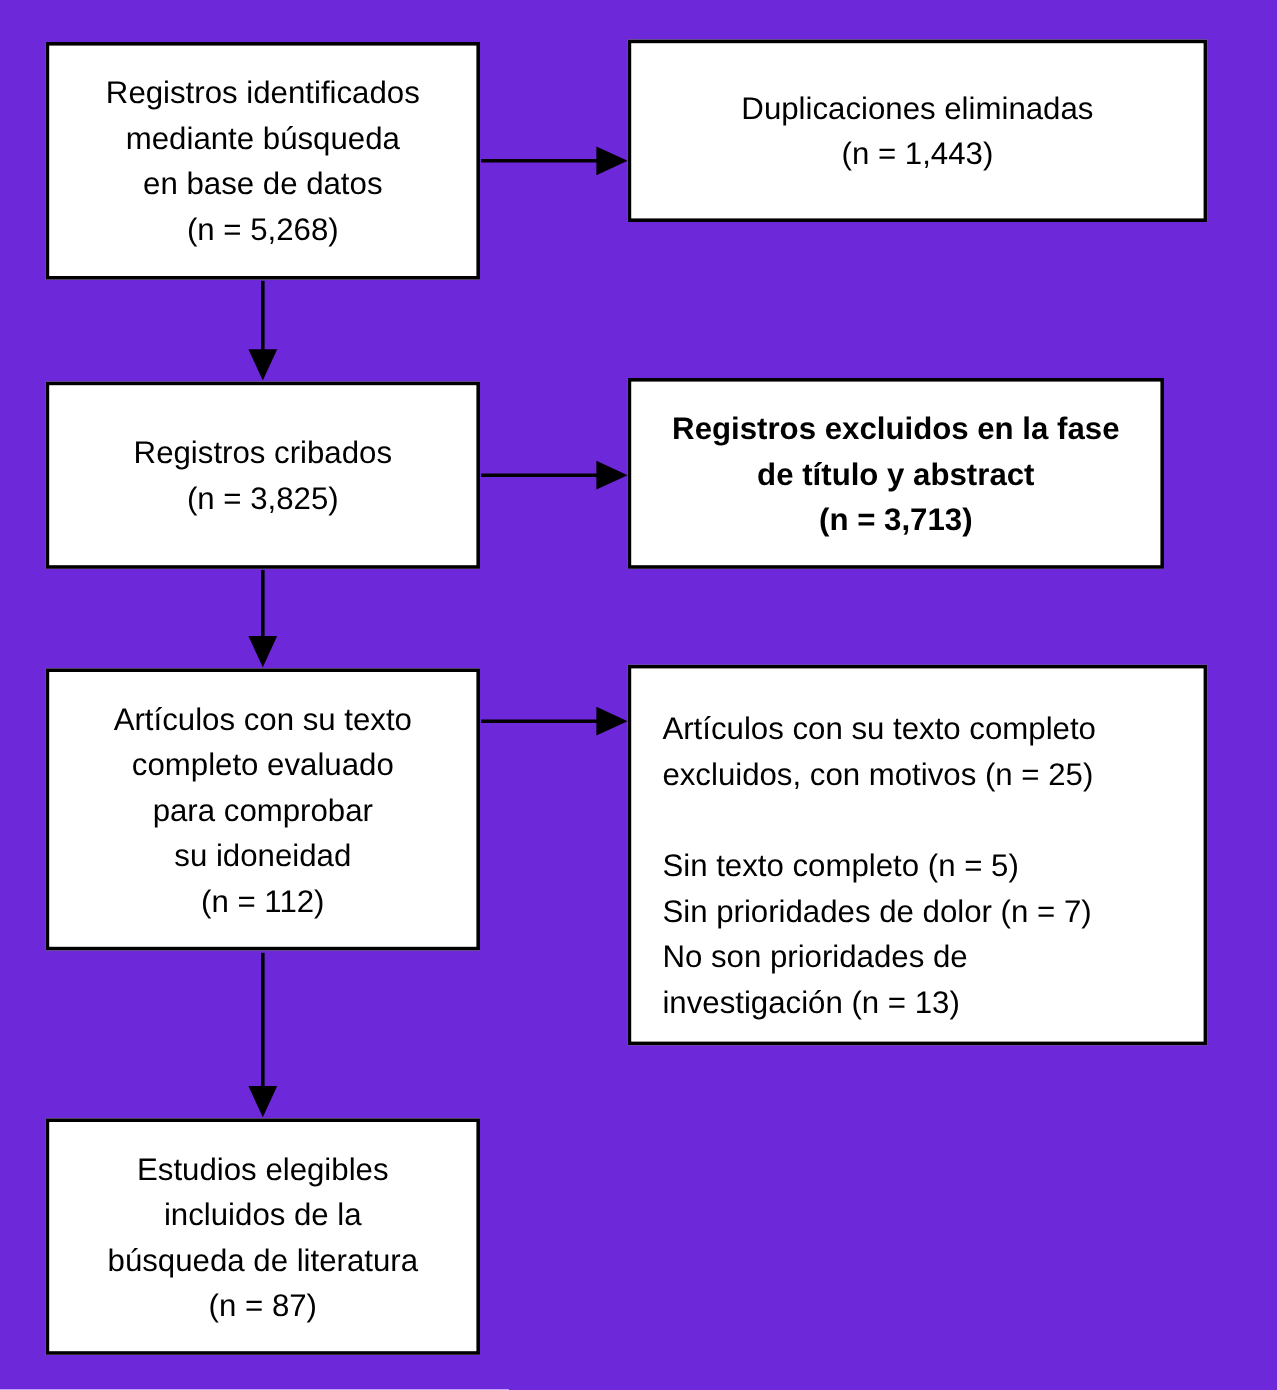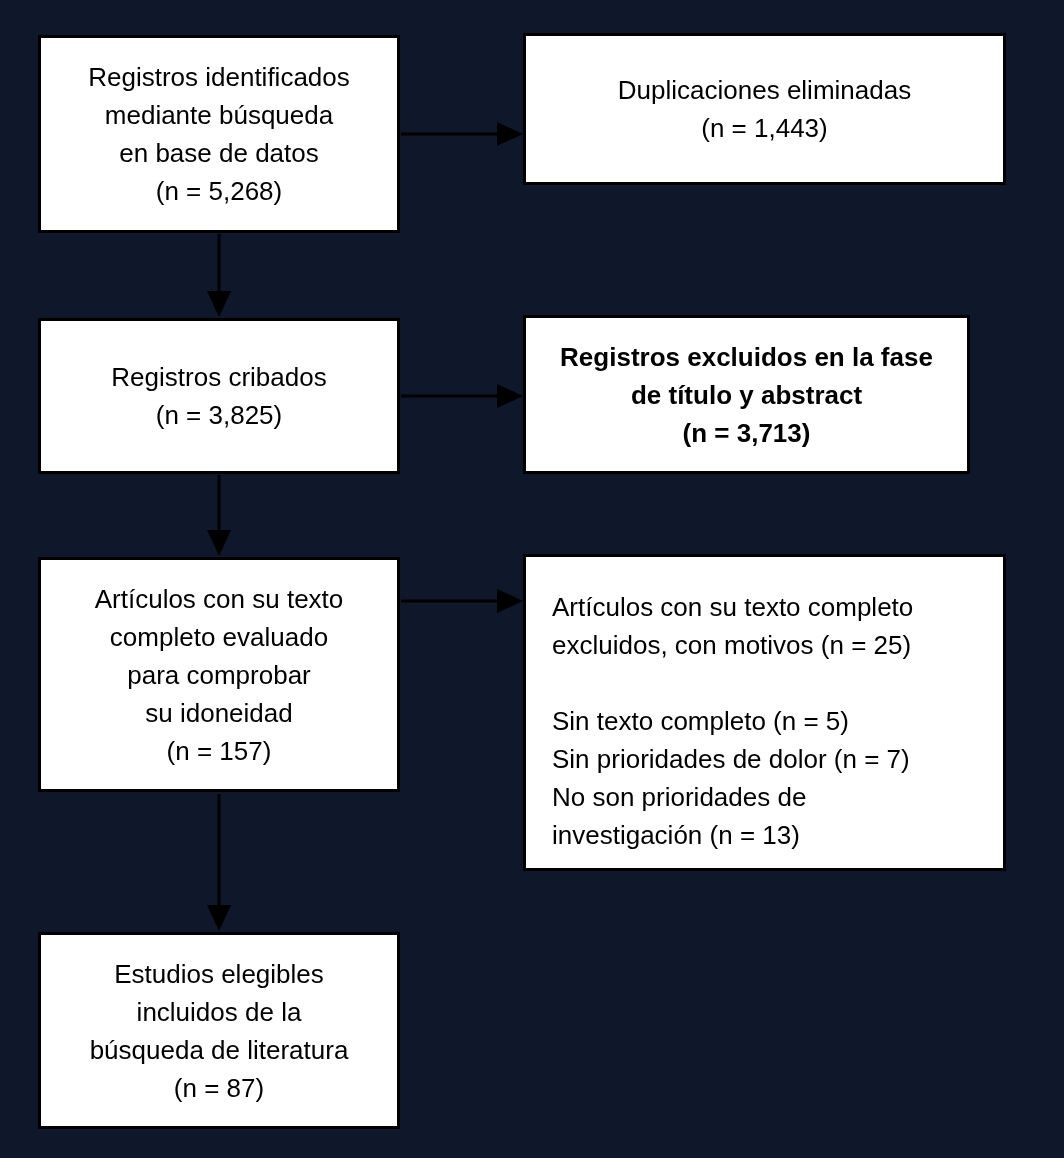--- a/index.html
+++ b/index.html
@@ -5,21 +5,21 @@
   * { margin: 0; padding: 0; box-sizing: border-box; }
   html, body { background: #ffffff; }
   body {
     font-family: "Liberation Sans", sans-serif;
     color: #000000;
   }
   .canvas {
     position: relative;
     width: 1064px;
     height: 1158px;
-    background: #0f172a;
+    background: #6d28d9;
     overflow: hidden;
   }
   .box {
     position: absolute;
     border: 3px solid #000000;
     background: #ffffff;
     display: flex;
     align-items: center;
     justify-content: center;
     font-size: 26px;
@@ -113,21 +113,21 @@
     <div class="box-text">Registros excluidos en la fase
 de título y abstract
 (n = 3,713)</div>
   </div>
 
   <div class="box" id="box-fulltext">
     <div class="box-text">Artículos con su texto
 completo evaluado
 para comprobar
 su idoneidad
-(n = 157)</div>
+(n = 112)</div>
   </div>
 
   <div class="box align-left" id="box-fulltext-excluded">
     <div class="box-text">Artículos con su texto completo
 excluidos, con motivos (n = 25)
 
 Sin texto completo (n = 5)
 Sin prioridades de dolor (n = 7)
 No son prioridades de
 investigación (n = 13)</div>

